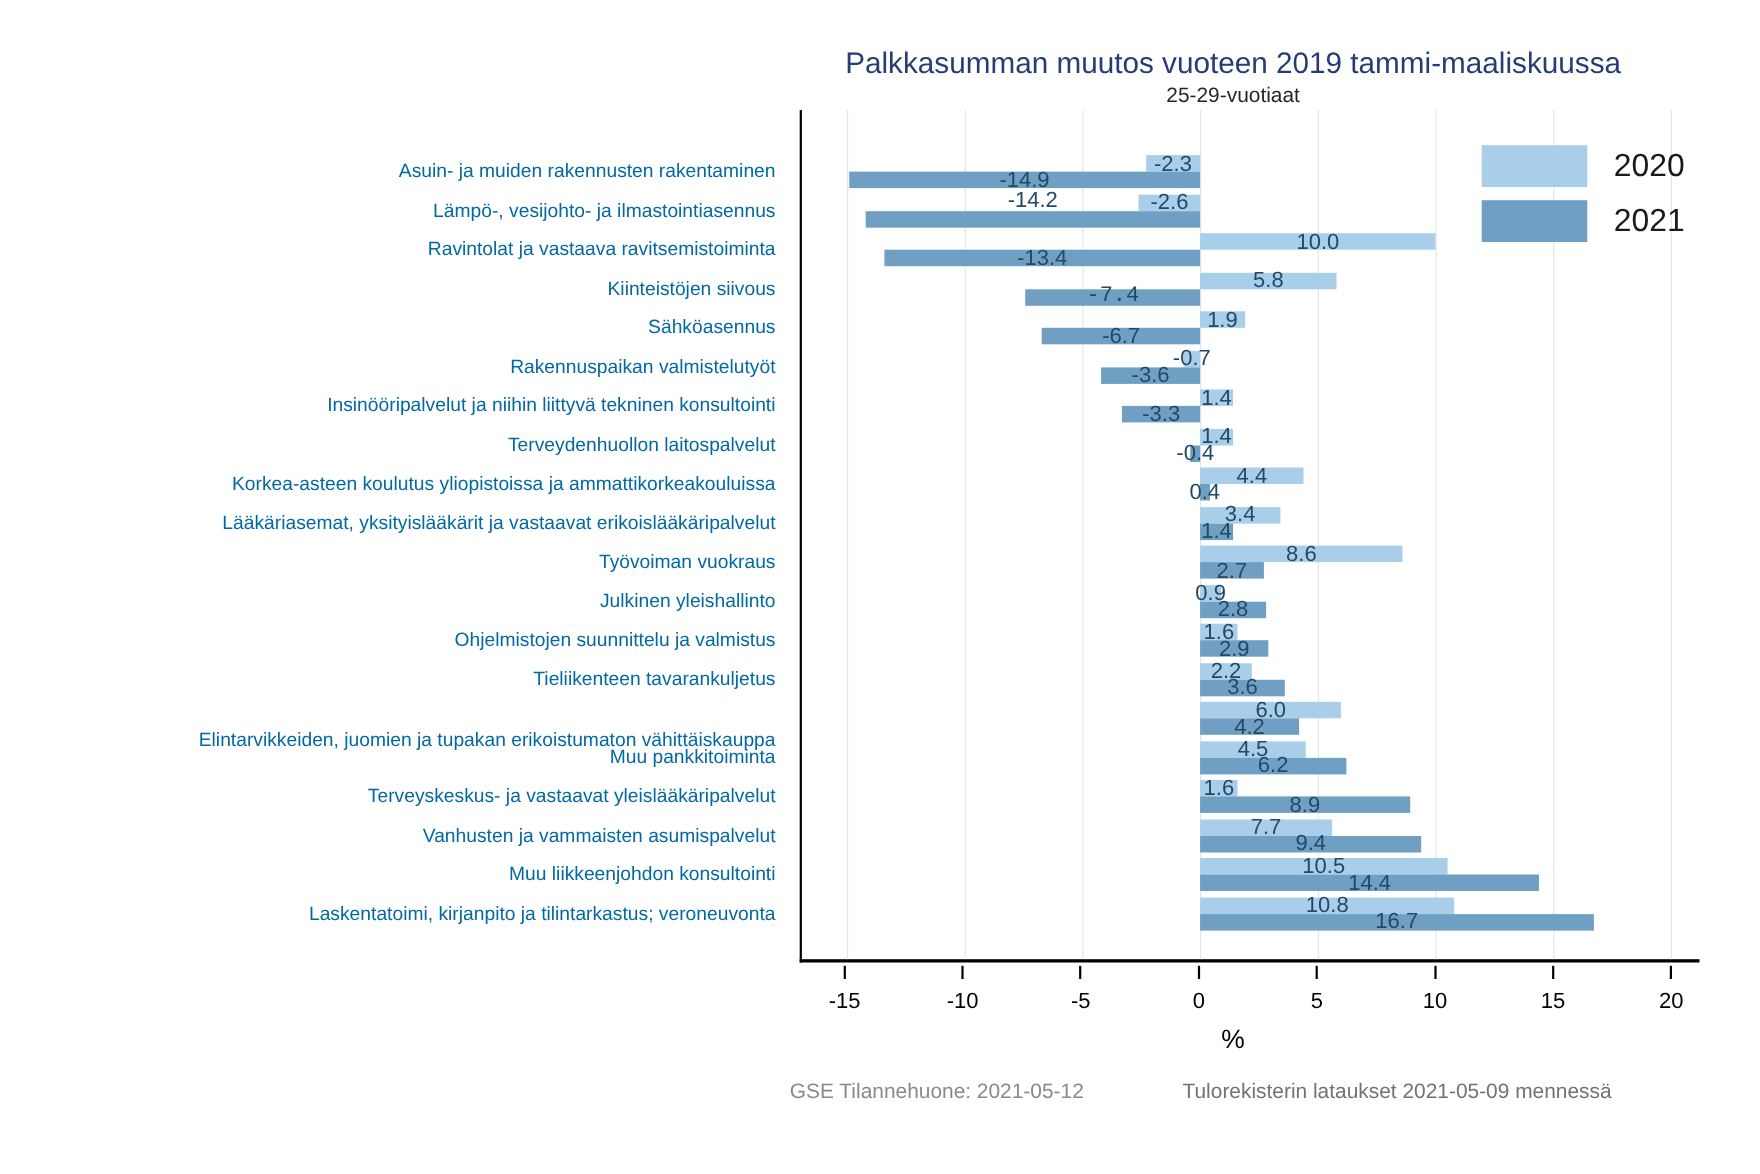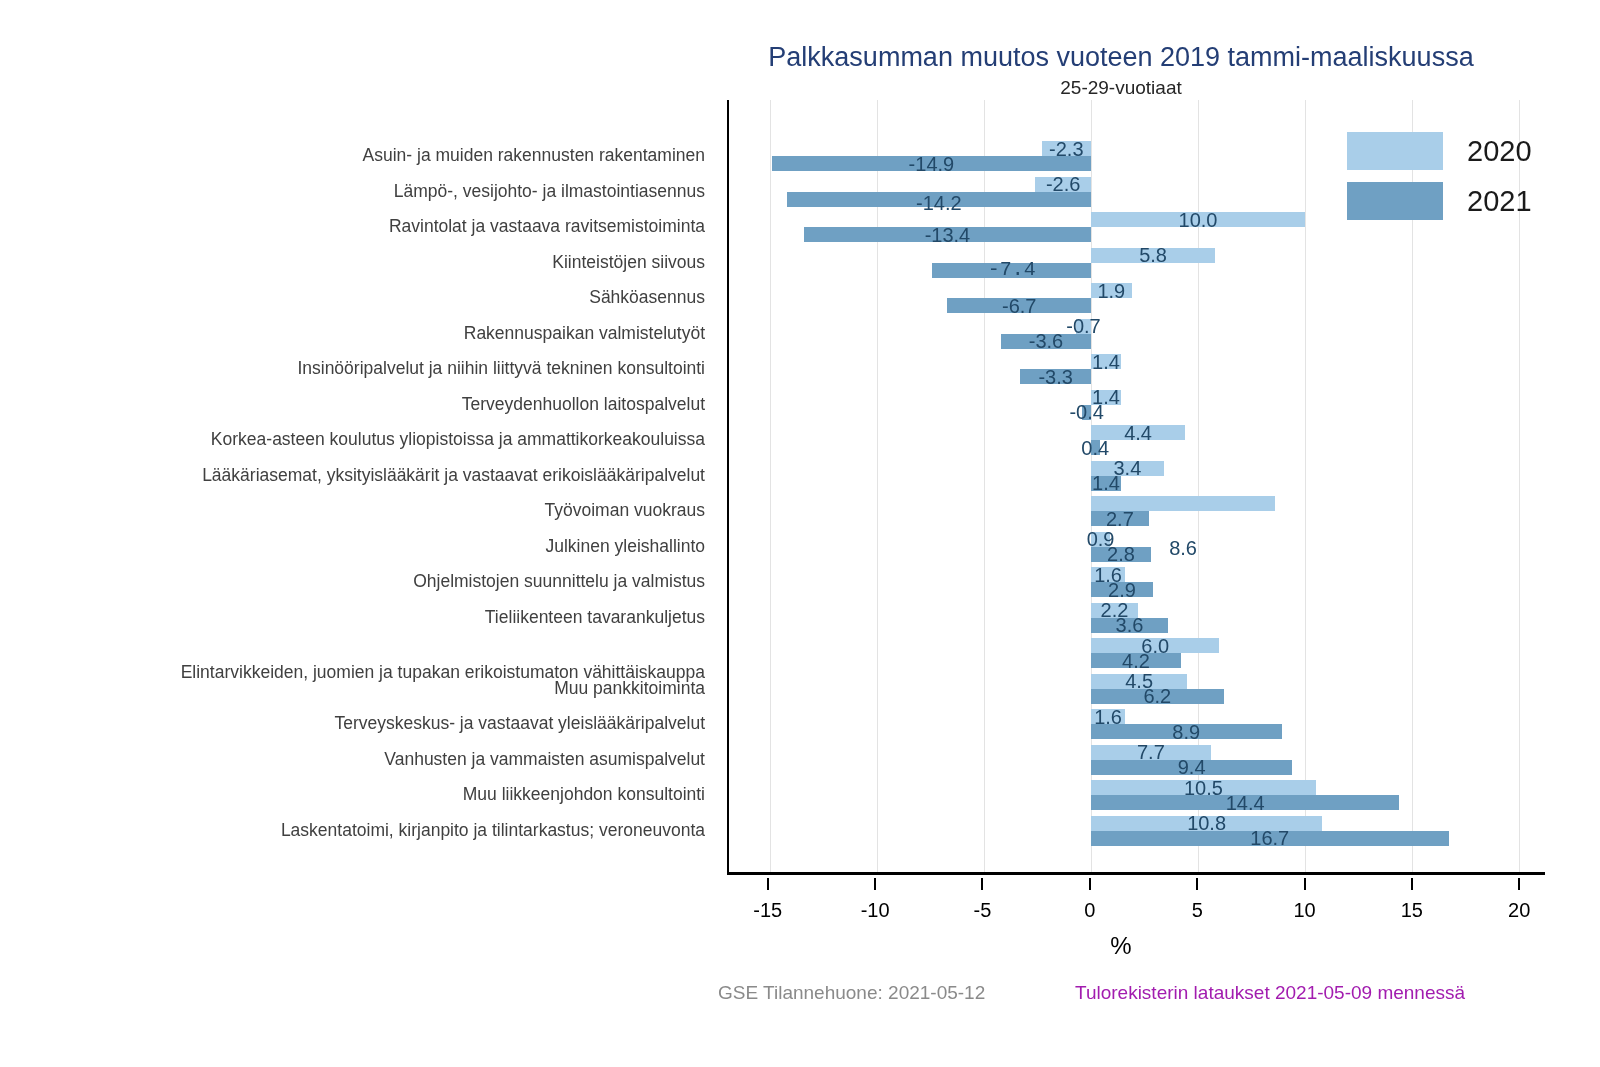--- a/index.html
+++ b/index.html
@@ -54,21 +54,21 @@
   .ylabels {
     position: absolute;
     left: 0; top: 100px;
     width: 705px; height: 775px;
   }
   .cat-label {
     position: absolute;
     left: 0; width: 705px;
     text-align: right;
     font-size: 17.5px;
-    color: #404040;
+    color: #0369a1;
     display: flex;
     align-items: center;
     justify-content: flex-end;
     white-space: nowrap;
   }
   .x-tick {
     position: absolute;
     top: 878px;
     width: 2px; height: 12px;
     background: #000000;
@@ -114,21 +114,21 @@
     position: absolute;
     left: 718px; top: 982px;
     font-size: 19px;
     color: #8a8a8a;
     white-space: nowrap;
   }
   .footer-right {
     position: absolute;
     left: 1075px; top: 982px;
     font-size: 19px;
-    color: #a21caf;
+    color: #737373;
     white-space: nowrap;
   }
 </style>
 </head>
 <body>
 
 <div class="canvas">
 
   <div class="chart-title">Palkkasumman muutos vuoteen 2019 tammi-maaliskuussa</div>
   <div class="chart-subtitle">25-29-vuotiaat</div>
@@ -165,21 +165,21 @@
       <div class="gridline" style="left: 70.6037%;"></div>
       <div class="gridline" style="left: 83.727%;"></div>
       <div class="gridline" style="left: 96.8504%;"></div>
       <div class="bar" style="top: 41px; left: 38.3202%; width: 6.03675%; background: rgb(169, 206, 233);"></div>
       <div class="vlabel" style="left: 41.3386%; top: 48.5px;">-2.3</div>
       <div class="bar" style="top: 56.2px; left: 5.24934%; width: 39.1076%; background: rgb(111, 160, 195);"></div>
       <div class="vlabel" style="left: 24.8031%; top: 63.7px;">-14.9</div>
       <div class="bar" style="top: 76.5px; left: 37.5328%; width: 6.82415%; background: rgb(169, 206, 233);"></div>
       <div class="vlabel" style="left: 40.9449%; top: 84px;">-2.6</div>
       <div class="bar" style="top: 91.7px; left: 7.08661%; width: 37.2703%; background: rgb(111, 160, 195);"></div>
-      <div class="vlabel" style="left: 25.7218%; top: 103px;">-14.2</div>
+      <div class="vlabel" style="left: 25.7218%; top: 82px;">-14.2</div>
       <div class="bar" style="top: 112px; left: 44.357%; width: 26.2467%; background: rgb(169, 206, 233);"></div>
       <div class="vlabel" style="left: 57.4803%; top: 119.5px;">10.0</div>
       <div class="bar" style="top: 127.2px; left: 9.18635%; width: 35.1706%; background: rgb(111, 160, 195);"></div>
       <div class="vlabel" style="left: 26.7717%; top: 134.7px;">-13.4</div>
       <div class="bar" style="top: 147.5px; left: 44.357%; width: 15.2231%; background: rgb(169, 206, 233);"></div>
       <div class="vlabel" style="left: 51.9685%; top: 155px;">5.8</div>
       <div class="bar" style="top: 162.7px; left: 24.9344%; width: 19.4226%; background: rgb(111, 160, 195);"></div>
       <div class="vlabel" style="left: 34.6457%; top: 170.2px; font-family: Liberation Mono, monospace;">-7.4</div>
       <div class="bar" style="top: 183px; left: 44.357%; width: 4.98688%; background: rgb(169, 206, 233);"></div>
       <div class="vlabel" style="left: 46.8504%; top: 190.5px;">1.9</div>
@@ -199,21 +199,21 @@
       <div class="vlabel" style="left: 43.832%; top: 312.2px;">-0.4</div>
       <div class="bar" style="top: 325px; left: 44.357%; width: 11.5486%; background: rgb(169, 206, 233);"></div>
       <div class="vlabel" style="left: 50.1312%; top: 332.5px;">4.4</div>
       <div class="bar" style="top: 340.2px; left: 44.357%; width: 1.04987%; background: rgb(111, 160, 195);"></div>
       <div class="vlabel" style="left: 44.8819%; top: 347.7px;">0.4</div>
       <div class="bar" style="top: 360.5px; left: 44.357%; width: 8.92388%; background: rgb(169, 206, 233);"></div>
       <div class="vlabel" style="left: 48.8189%; top: 368px;">3.4</div>
       <div class="bar" style="top: 375.7px; left: 44.357%; width: 3.67454%; background: rgb(111, 160, 195);"></div>
       <div class="vlabel" style="left: 46.1942%; top: 383.2px;">1.4</div>
       <div class="bar" style="top: 396px; left: 44.357%; width: 22.5722%; background: rgb(169, 206, 233);"></div>
-      <div class="vlabel" style="left: 55.643%; top: 403.5px; margin-top: 44px;">8.6</div>
+      <div class="vlabel" style="left: 55.643%; top: 403.5px;">8.6</div>
       <div class="bar" style="top: 411.2px; left: 44.357%; width: 7.08661%; background: rgb(111, 160, 195);"></div>
       <div class="vlabel" style="left: 47.9003%; top: 418.7px;">2.7</div>
       <div class="bar" style="top: 431.5px; left: 44.357%; width: 2.3622%; background: rgb(169, 206, 233);"></div>
       <div class="vlabel" style="left: 45.5381%; top: 439px;">0.9</div>
       <div class="bar" style="top: 446.7px; left: 44.357%; width: 7.34908%; background: rgb(111, 160, 195);"></div>
       <div class="vlabel" style="left: 48.0315%; top: 454.2px;">2.8</div>
       <div class="bar" style="top: 467px; left: 44.357%; width: 4.19947%; background: rgb(169, 206, 233);"></div>
       <div class="vlabel" style="left: 46.4567%; top: 474.5px;">1.6</div>
       <div class="bar" style="top: 482.2px; left: 44.357%; width: 7.61155%; background: rgb(111, 160, 195);"></div>
       <div class="vlabel" style="left: 48.1627%; top: 489.7px;">2.9</div>

